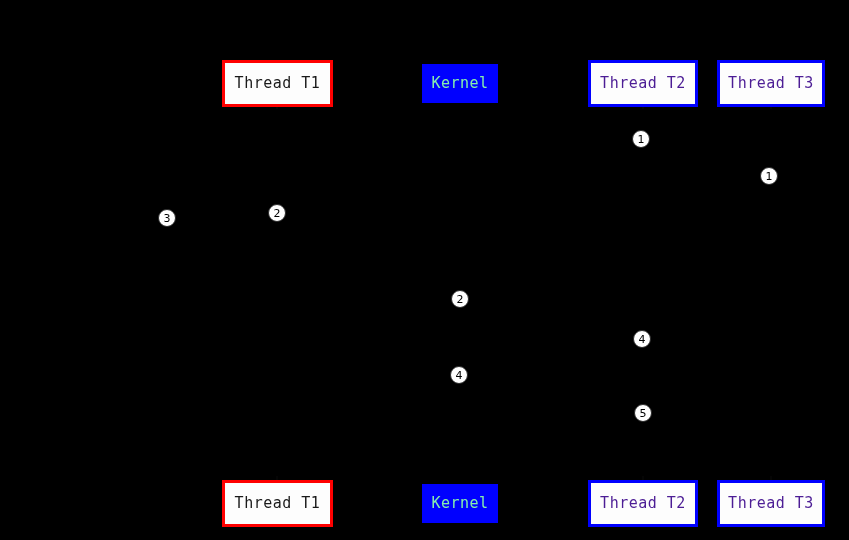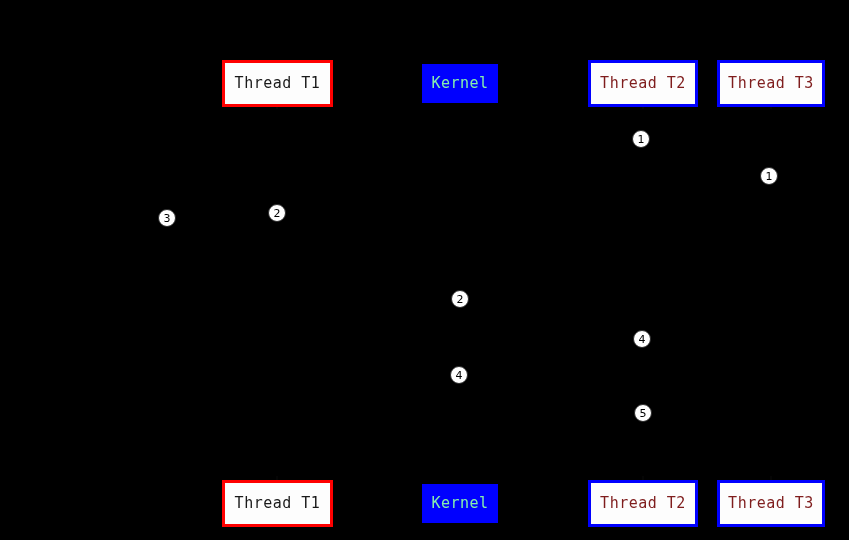--- a/index.html
+++ b/index.html
@@ -37,21 +37,21 @@
     color: #1a1a1a;
   }
   .p-blue-solid {
     background: #0000ff;
     border: 1px solid #0000ff;
     color: #86efac;
   }
   .p-white-blue {
     background: #fdfdfd;
     border: 3px solid #0000ff;
-    color: #7f1d1d;
+    color: #4c1d95;
   }
 
   
   .lifeline {
     position: absolute;
     width: 1px;
     background: #000000;
   }
   
   .lifeline-stub {

